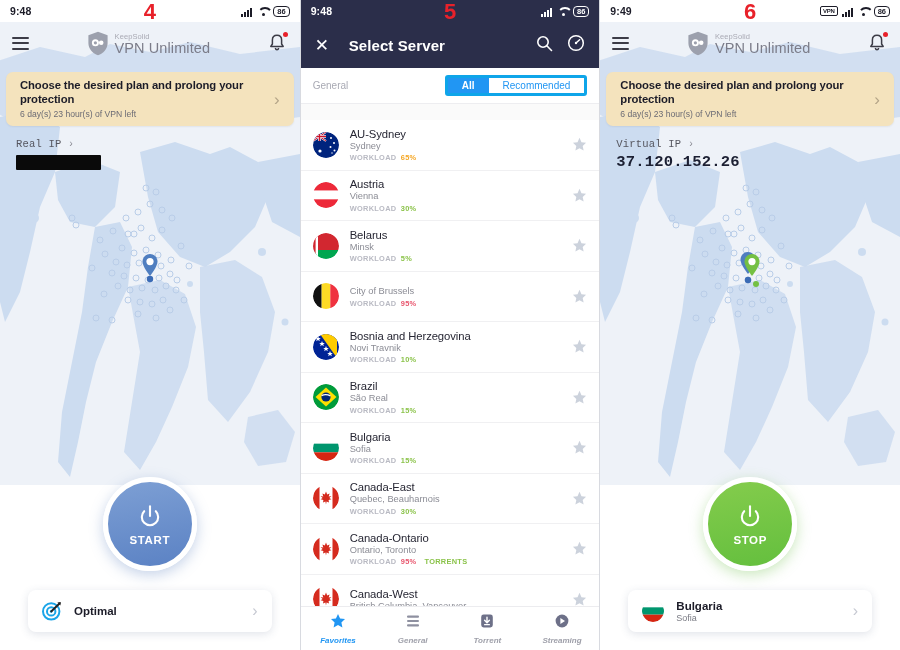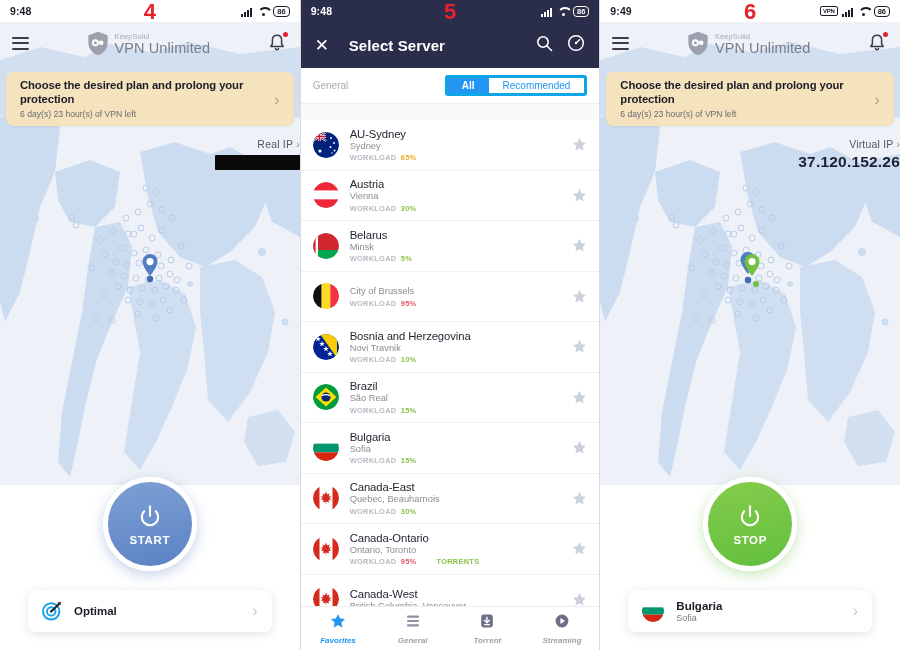--- a/index.html
+++ b/index.html
@@ -72,21 +72,21 @@
     box-shadow: 0 1px 2px rgba(0,0,0,.06);
   }
   .promo .txt { flex: 1; }
   .promo .t1 { font-size: 11.3px; font-weight: bold; color: #1c1c28; line-height: 13.5px; letter-spacing:-.1px; }
   .promo .t2 { font-size: 8.6px; color: #6b6b74; margin-top: 3px; }
   .chev { color: #b4a588; font-size: 17px; font-weight: 300; line-height: 1; margin-left: 8px; }
 
   
   .map { position: absolute; left: 0; right: 0; top: 22px; height: 463px; background: #eef2f8; overflow: hidden; }
   .map svg { position: absolute; left: 0; top: 0; }
-  .iplabel { position: absolute; left: 7px; right: 0; top: 138px; text-align: right; z-index: 20; }
+  .iplabel { position: absolute; left: 16px; right: 0; top: 138px; text-align: left; z-index: 20; font-family: Liberation Mono, monospace; }
   .iplabel .lbl { font-size: 10.5px; color: #55565f; letter-spacing: .2px; }
   .iplabel .lbl .c { color: #8b8c95; font-size: 10px; }
   .iplabel .redact { display: inline-block; width: 85px; height: 15px; background: #0a0a0a; margin-top: 5px; border-radius: 1px; }
   .iplabel .ipval { font-size: 15.5px; font-weight: bold; color: #1c2033; margin-top: 3px; letter-spacing: .2px; }
 
   
   .powerwrap { position: absolute; left: 0; right: 0; top: 477px; display: flex; justify-content: center; z-index: 22; }
   .power {
     width: 94px; height: 94px; border-radius: 50%;
     display: flex; flex-direction: column; align-items: center; justify-content: center;
@@ -128,21 +128,21 @@
   .segmented .off { background: #fff; color: #2196f3; }
 
   .serverlist { position: absolute; left: 0; right: 0; top: 120px; bottom: 44px; background: #fff; overflow: hidden; }
   .srow { height: 50.5px; display: flex; align-items: center; padding: 0 12px; border-bottom: 1px solid #f0f0f2; }
   .srow .fl { width: 26px; height: 26px; border-radius: 50%; overflow: hidden; flex: none; margin-right: 11px; }
   .srow .info { flex: 1; min-width: 0; }
   .srow .nm { font-size: 11.3px; color: #262633; letter-spacing: -.1px; }
   .srow .ct { font-size: 9.3px; color: #8b8c95; margin-top: 1px; }
   .srow .wl { font-size: 7.4px; color: #b9bac3; margin-top: 2.5px; letter-spacing: .3px; font-weight: bold; }
   .srow .wl b { margin-left: 2px; }
-  .srow .tag { margin-left: 20px; color: #8bc34a; font-weight: bold; }
+  .srow .tag { margin-left: 8px; color: #8bc34a; font-weight: bold; }
   .star { width: 15px; height: 15px; flex: none; }
 
   .tabbar { position: absolute; left: 0; right: 0; bottom: 0; height: 44px; background: #fff;
     border-top: 1px solid #ececef; display: flex; }
   .tabitem { flex: 1; display: flex; flex-direction: column; align-items: center; justify-content: center; gap: 3px; cursor: pointer; font-style: italic; }
   .tabitem .tl { font-size: 8px; font-weight: bold; color: #9fa0aa; }
   .tabitem.active .tl { color: #2196f3; }
   .divider { width: 1px; background: #d8dae0; }
 </style>
 </head>

